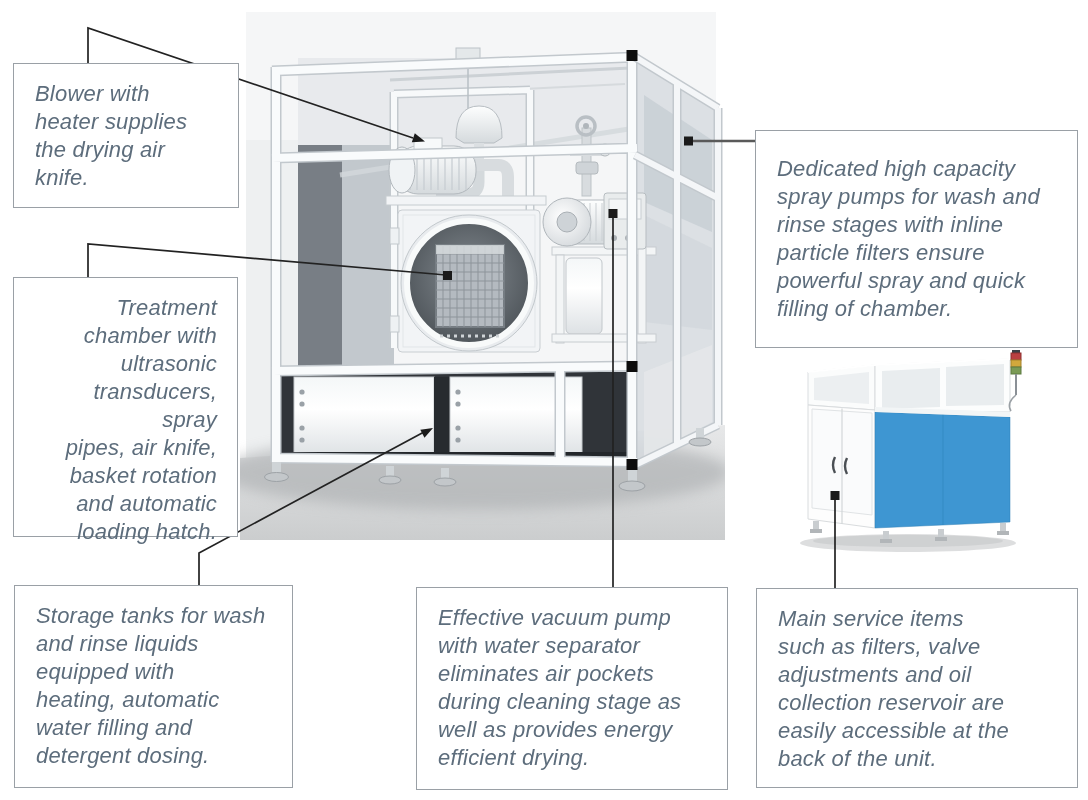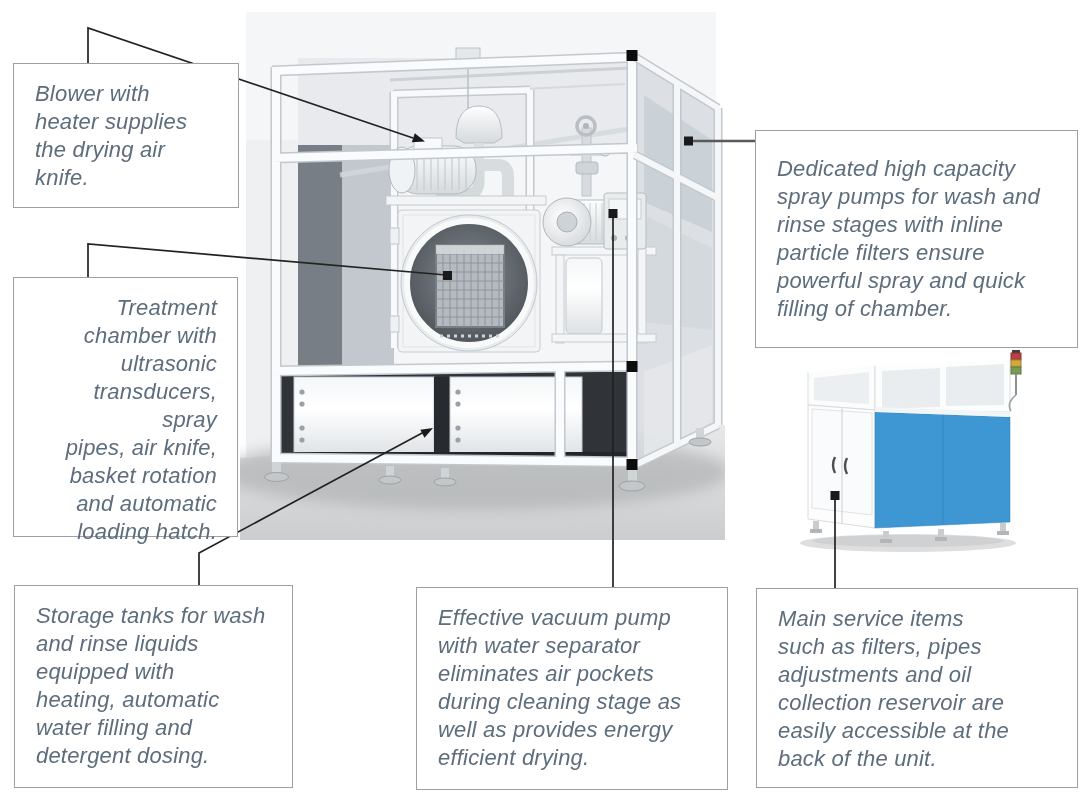--- a/index.html
+++ b/index.html
@@ -289,18 +289,18 @@
 during cleaning stage as
 well as provides energy
 efficient drying.</div>
   <div class="callout" id="c-spray">Dedicated high capacity
 spray pumps for wash and
 rinse stages with inline
 particle filters ensure
 powerful spray and quick
 filling of chamber.</div>
   <div class="callout" id="c-service">Main service items
-such as filters, pipes
+such as filters, valve
 adjustments and oil
 collection reservoir are
 easily accessible at the
 back of the unit.</div>
 </div>
 
 </body></html>

